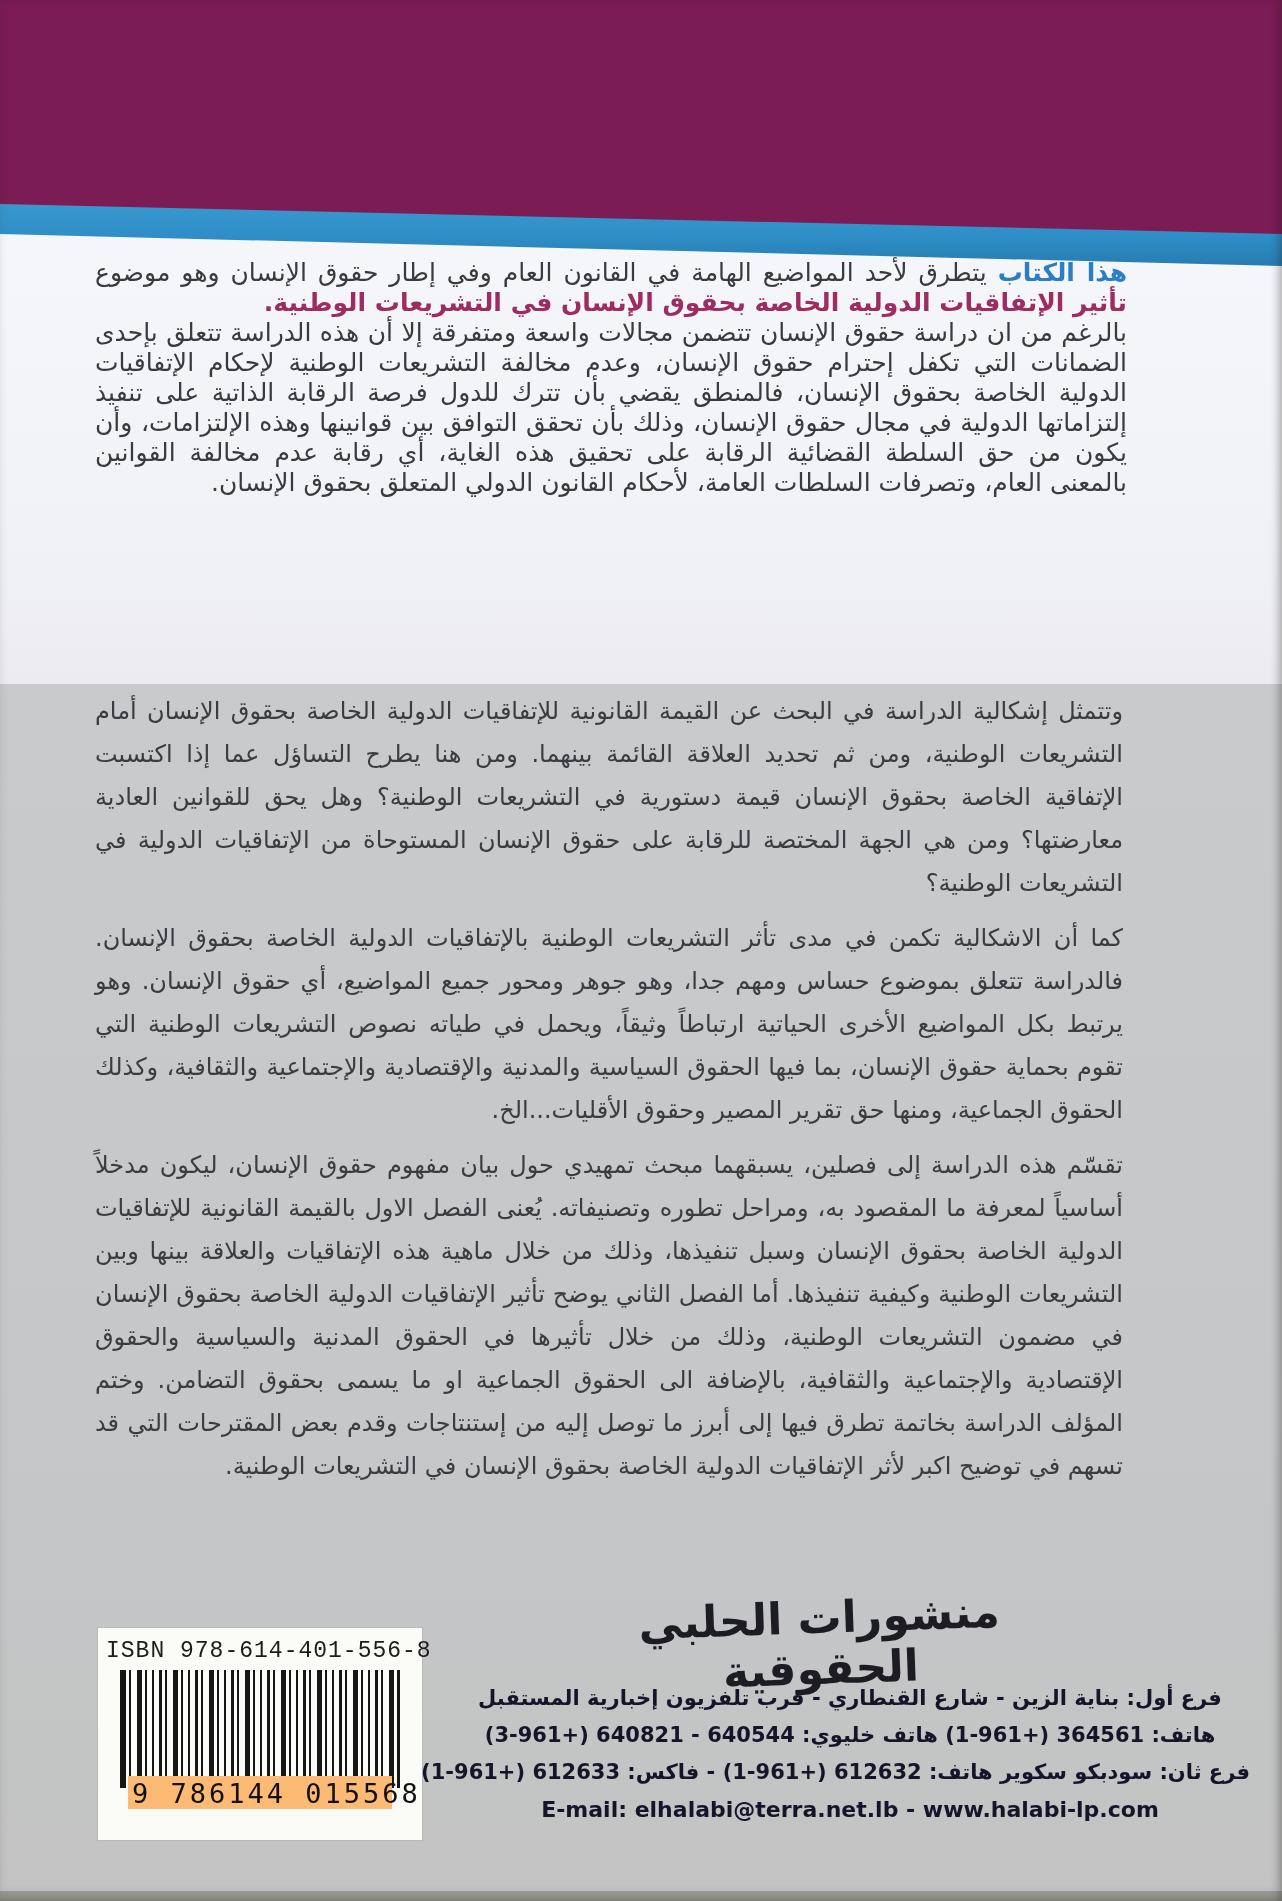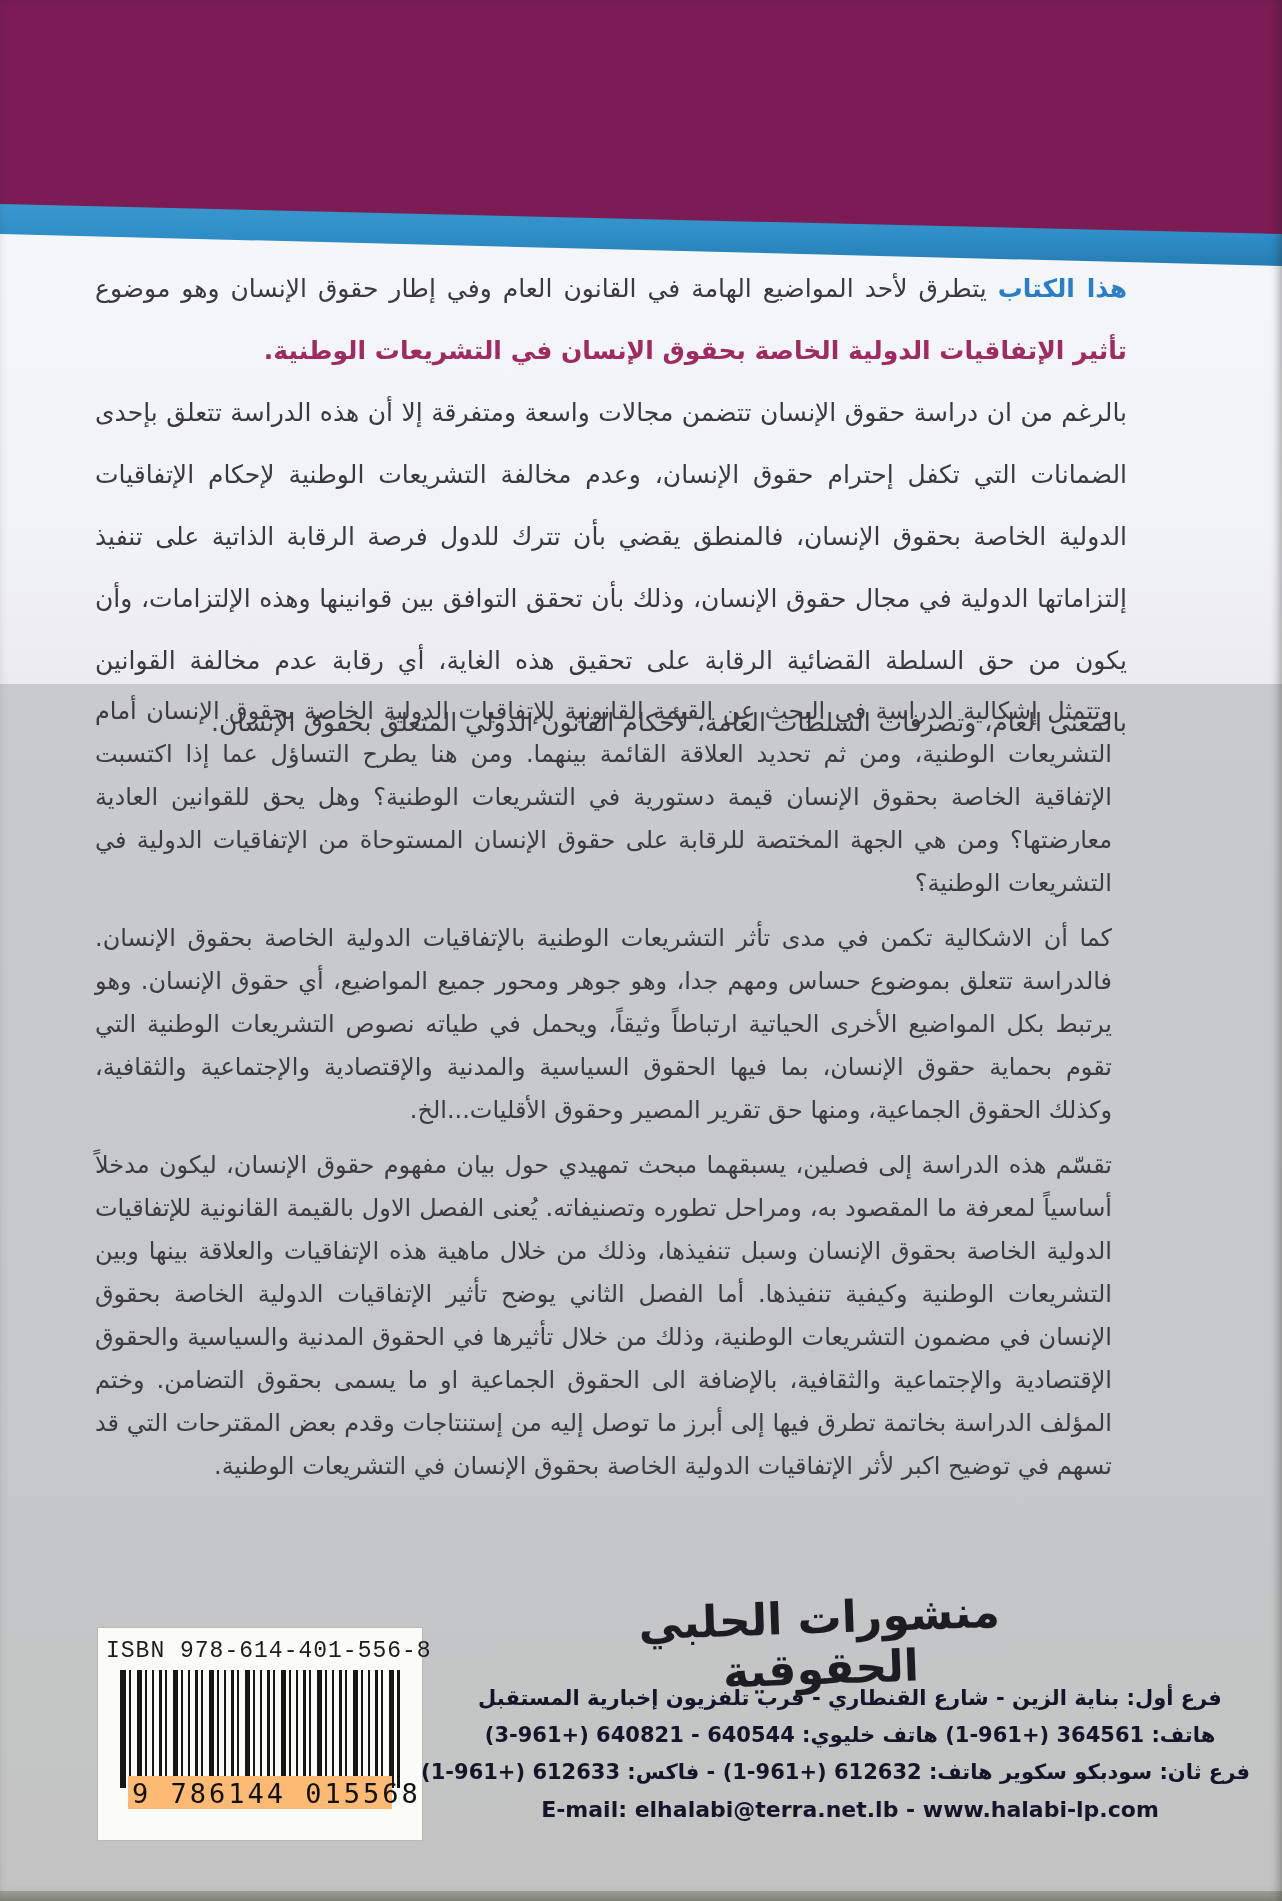--- a/index.html
+++ b/index.html
@@ -31,32 +31,32 @@
   }
   .photo-edges{
     position:absolute;inset:0;pointer-events:none;
     box-shadow:inset -6px 0 10px -3px rgba(35,30,30,.30), inset 0 -8px 12px -4px rgba(55,55,40,.28);
   }
 
   
   .top-text{
     position:absolute;top:258px;left:95px;right:155px;
     direction:rtl;text-align:justify;
-    color:#3a3a3e;font-size:25px;line-height:62px;
+    color:#3a3a3e;font-size:25px;line-height:30px;
   }
   .top-text .para{margin:0;}
   .hl-blue{color:#2b7dc6;font-weight:bold;}
   .hl-maroon{color:#9d2c62;font-weight:bold;}
 
   .body-text{
     position:absolute;top:690px;left:95px;right:155px;
     direction:rtl;text-align:justify;
     color:#3b3b40;font-size:24px;line-height:43px;
   }
-  .body-text .para{margin:0 15px 12px 0;}
+  .body-text .para{margin:0 4px 12px 0;}
 
   
   .publisher{position:absolute;left:0;top:1588px;width:100%;}
   .logo{
     position:absolute;top:4px;left:560px;width:520px;
     text-align:center;direction:rtl;
     font-weight:bold;font-size:44px;color:#1d1c22;
     transform:rotate(-2deg);letter-spacing:-1px;
   }
   .contact{

